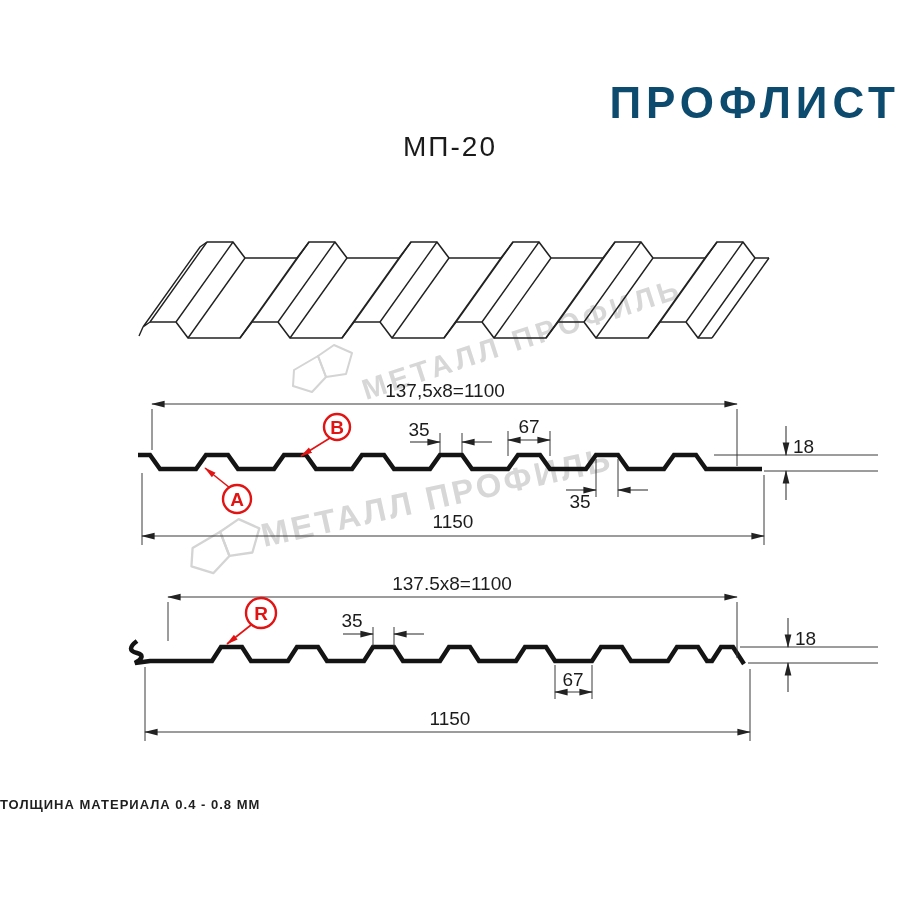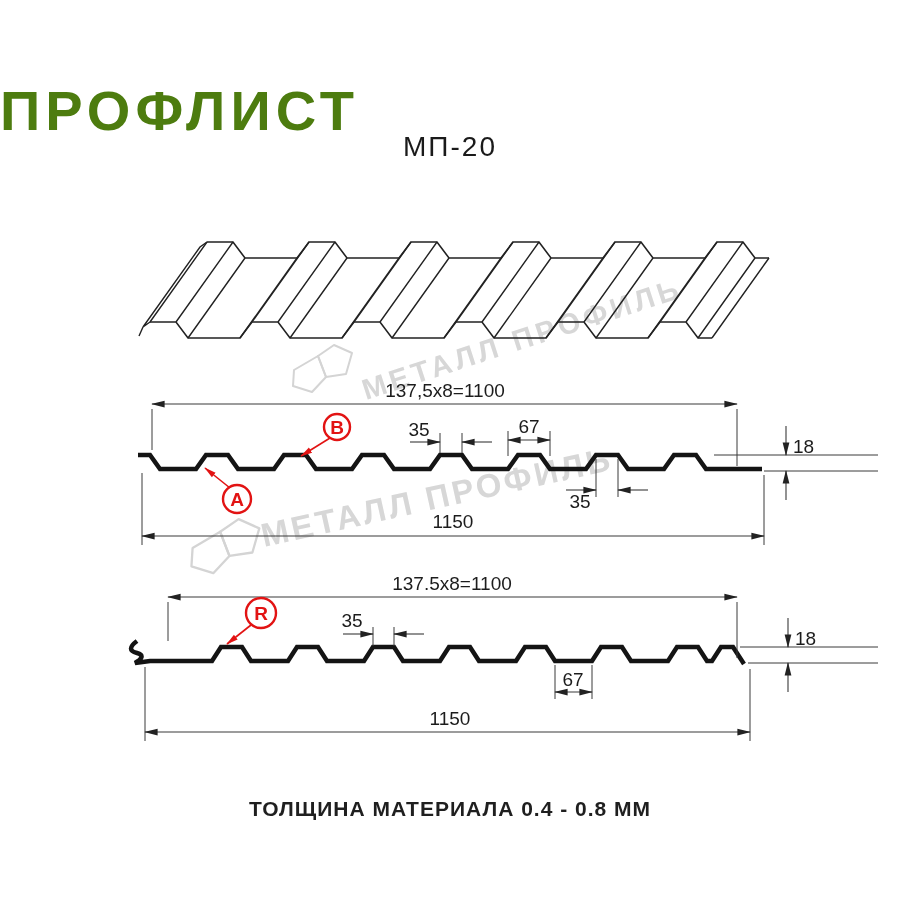--- a/index.html
+++ b/index.html
@@ -1,23 +1,23 @@
 <!DOCTYPE html>
 <html><head>
 <meta charset="utf-8">
 <style>
   html,body{margin:0;padding:0;background:#ffffff;}
   .page{position:relative;width:900px;height:900px;background:#fff;overflow:hidden;
         font-family:"Liberation Sans",sans-serif;}
-  .title{position:absolute;top:78px;left:0;width:100%;text-align:left;
-         font-size:56px;font-weight:bold;letter-spacing:5px;color:#4d7c0f;}
+  .title{position:absolute;top:78px;left:0;width:100%;text-align:right;
+         font-size:44px;font-weight:bold;letter-spacing:5px;color:#0c4a6e;}
   .subtitle{position:absolute;top:131px;left:0;width:100%;text-align:center;
             font-size:28px;font-weight:normal;letter-spacing:2px;color:#1a1a1a;}
-  .footer{position:absolute;top:797px;left:0;width:100%;text-align:center;
-          font-size:21px;font-weight:bold;letter-spacing:1px;color:#1f1f1f;}
+  .footer{position:absolute;top:797px;left:0;width:100%;
+          font-size:13px;font-weight:bold;letter-spacing:1px;color:#1f1f1f;}
   svg{position:absolute;top:0;left:0;}
   svg text{font-family:"Liberation Sans",sans-serif;}
   .dimtxt{font-size:19px;fill:#1c1c1c;}
   .redtxt{font-size:19px;font-weight:bold;fill:#e21313;}
   .wmtxt{font-weight:bold;fill:#d7d7d7;}
 </style>
 </head>
 <body>
 
 <div class="page">

